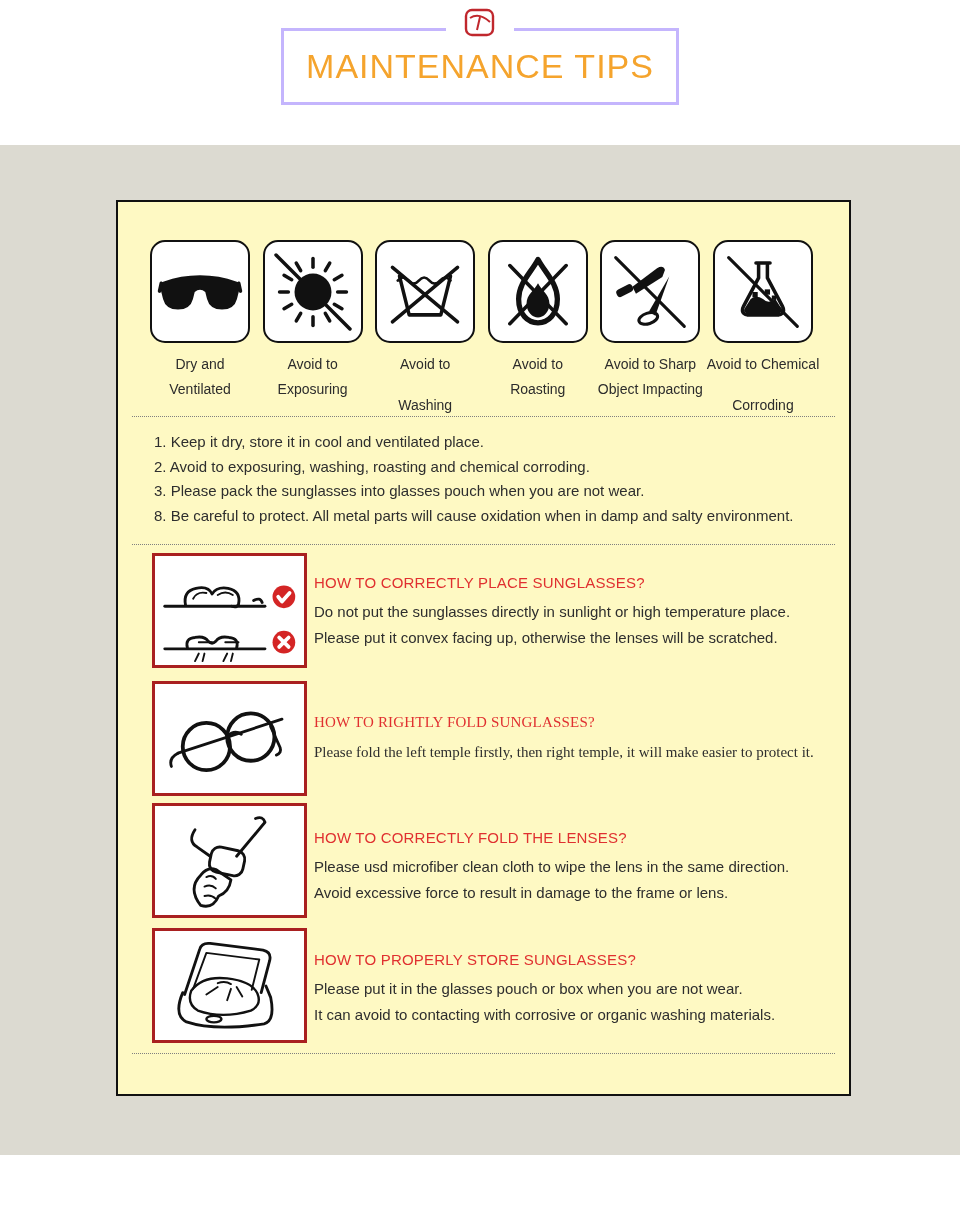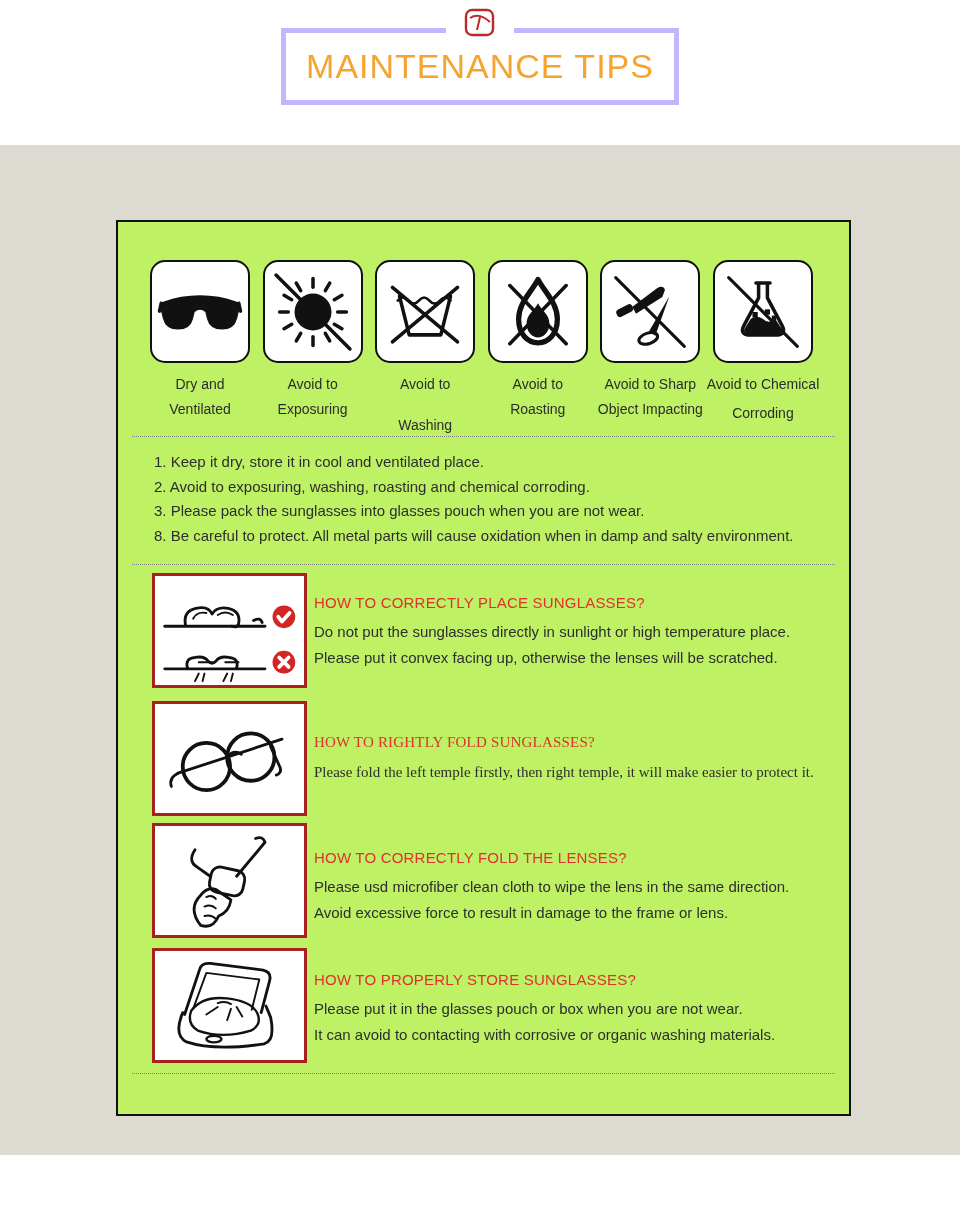--- a/index.html
+++ b/index.html
@@ -8,33 +8,33 @@
     width:960px; height:1211px; position:relative;
     background:#ffffff;
     font-family:"Liberation Sans", sans-serif;
     color:#3a3a3a;
   }
   .grey-band { position:absolute; left:0; top:145px; width:960px; height:1010px; background:#dcdad1; }
 
   
   .header-box {
     position:absolute; left:281px; top:28px; width:398px; height:77px;
-    border:5px solid #c4b5fd; background:#ffffff; z-index:2;
+    border:3px solid #c4b5fd; background:#ffffff; z-index:2;
     display:flex; align-items:center; justify-content:center;
   }
   .header-title {
     font-size:34px; letter-spacing:1px; color:#f5a42d; white-space:nowrap;
   }
   .header-gap { position:absolute; left:446px; top:25px; width:68px; height:10px; background:#ffffff; z-index:3; }
   .header-logo { position:absolute; left:463px; top:6px; width:34px; height:32px; z-index:4; }
 
   
   .panel {
-    position:absolute; left:116px; top:220px; width:735px; height:896px;
-    background:#bef264; border:2px solid #111;
+    position:absolute; left:116px; top:200px; width:735px; height:896px;
+    background:#fef9c3; border:2px solid #111;
   }
   .dotted { position:absolute; left:14px; right:14px; border-top:1px dotted #808080; }
   .dotted.d1 { top:214px; }
   .dotted.d2 { top:342px; }
   .dotted.d3 { top:851px; }
 
   
   .picto-row { position:absolute; top:38px; left:32px; right:36px; display:flex; justify-content:space-between; }
   .picto { width:100px; display:flex; flex-direction:column; align-items:center; }
   .picto-box {
@@ -172,21 +172,21 @@
           <path class="stroke" d="M42 17 h16" stroke-width="4"></path>
           <path class="stroke" d="M45 19 v15 L28 66 q-4 8 4 10 h36 q8 -2 4 -10 L55 34 V19" stroke-width="4"></path>
           <path class="fillk" d="M36 58 L29 69 q-2 5 4 5 h34 q6 0 4 -5 l-7 -11 q-8 6 -14 0 q-8 -5 -14 0 z"></path>
           <rect class="fillk" x="38" y="50" width="6" height="6"></rect>
           <rect class="fillk" x="52" y="47" width="6" height="6"></rect>
           <rect class="fillk" x="60" y="54" width="5" height="5"></rect>
           <line class="stroke" x1="11" y1="11" x2="89" y2="89" stroke-width="3.5"></line>
         </svg>
       </div>
       <div class="picto-label">Avoid to Chemical</div>
-      <div class="picto-label" style="margin-top:4px">Corroding</div>
+      <div class="picto-label" style="margin-top:16px">Corroding</div>
     </div>
 
   </div>
 
   <div class="dotted d1"></div>
 
   <div class="care-list">
     <div>1. Keep it dry, store it in cool and ventilated place.</div>
     <div>2. Avoid to exposuring, washing, roasting and chemical corroding.</div>
     <div>3. Please pack the sunglasses into glasses pouch when you are not wear.</div>

